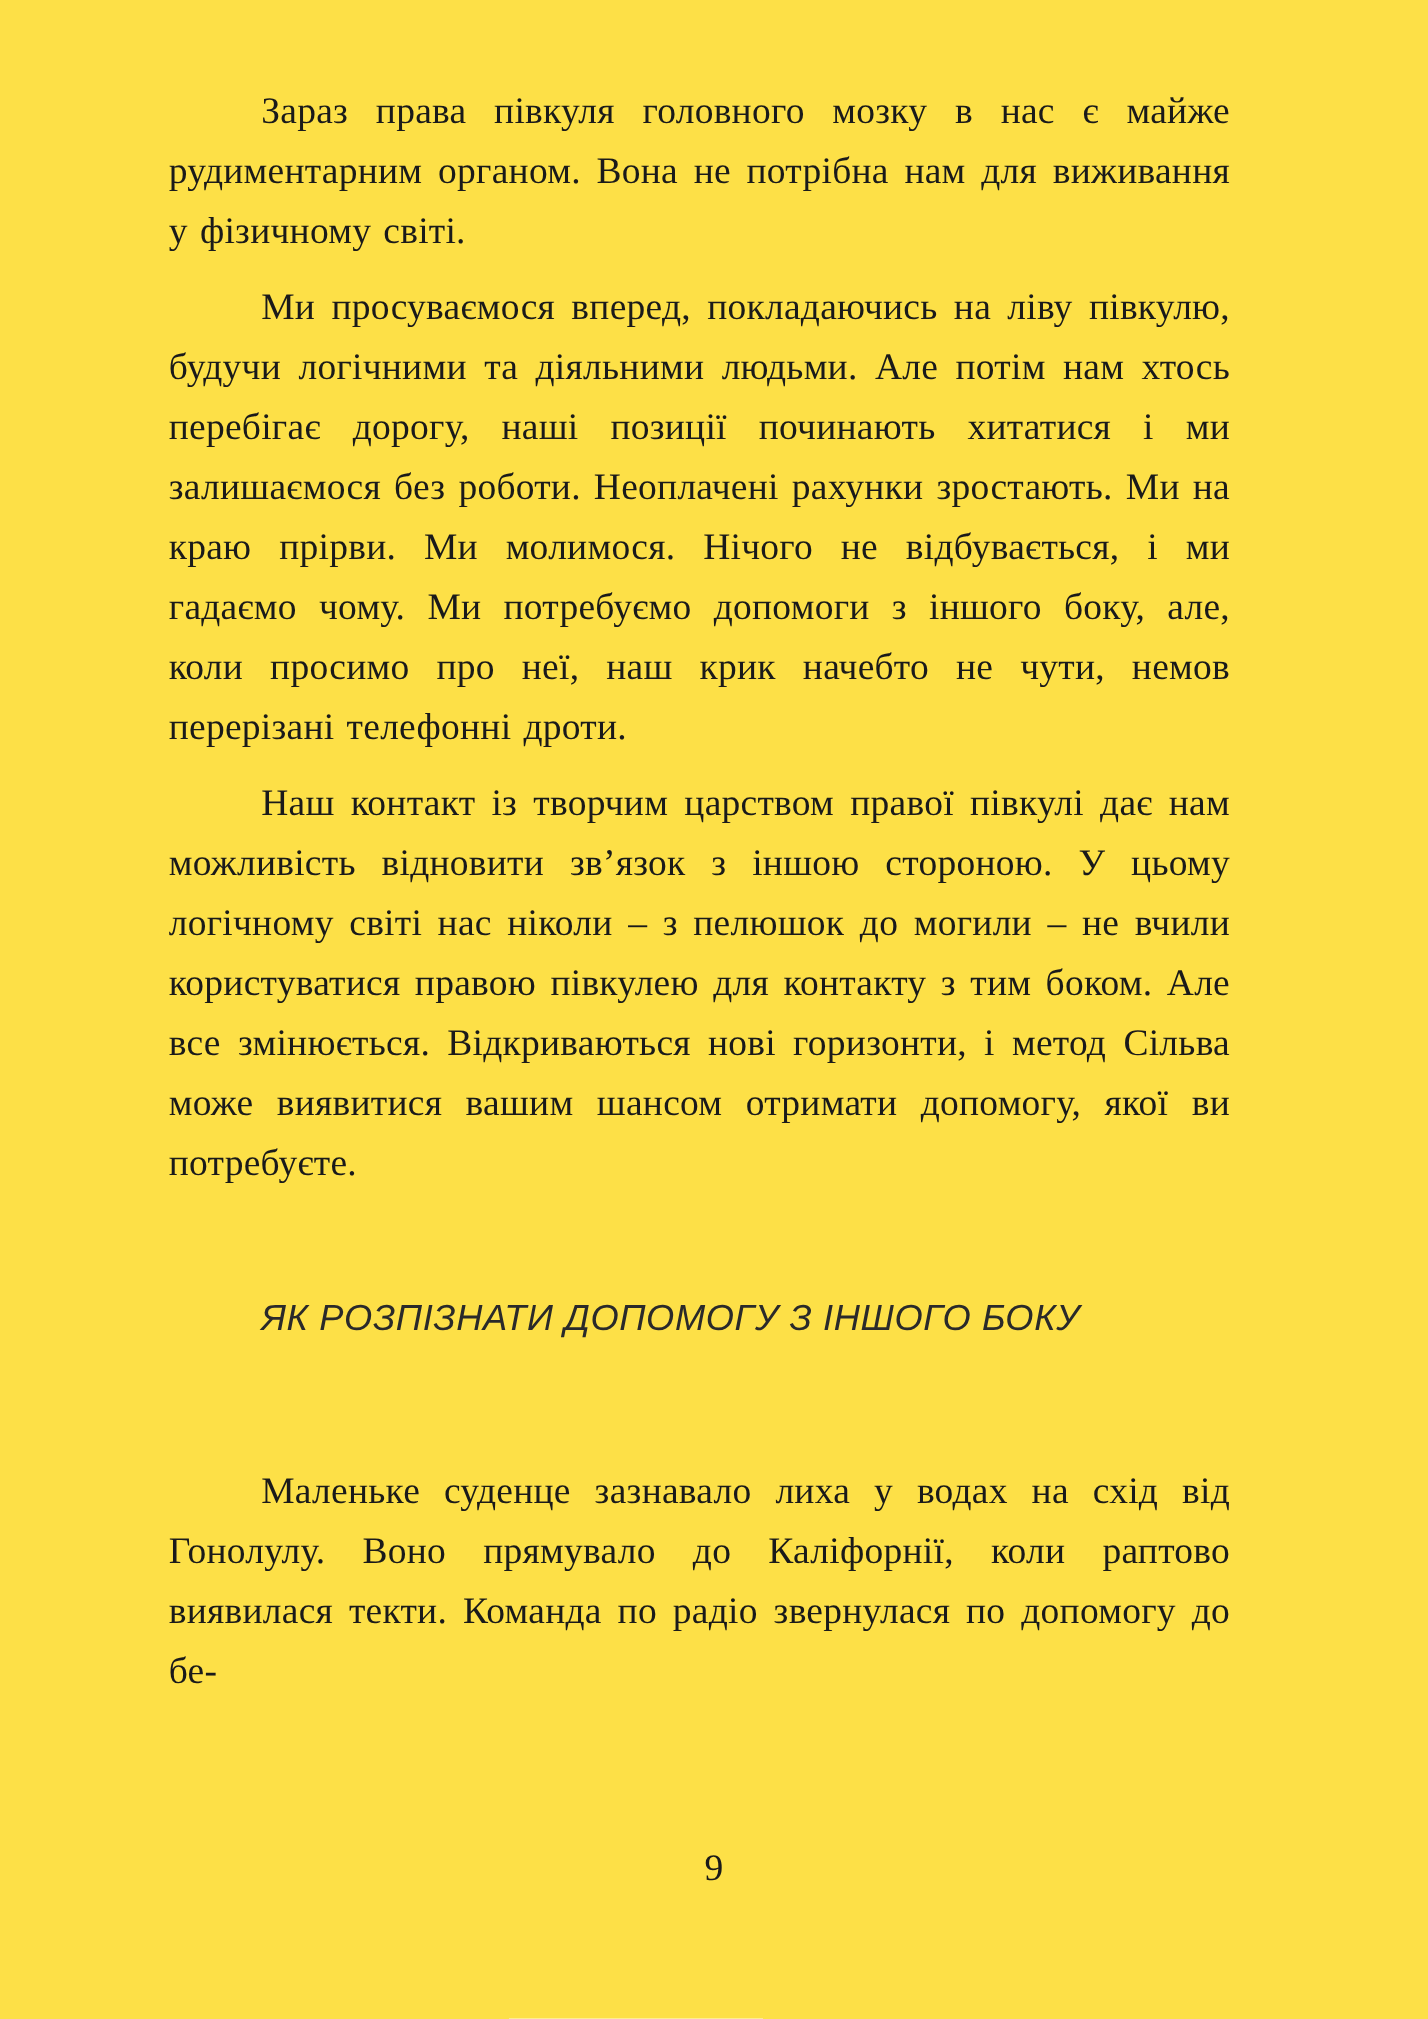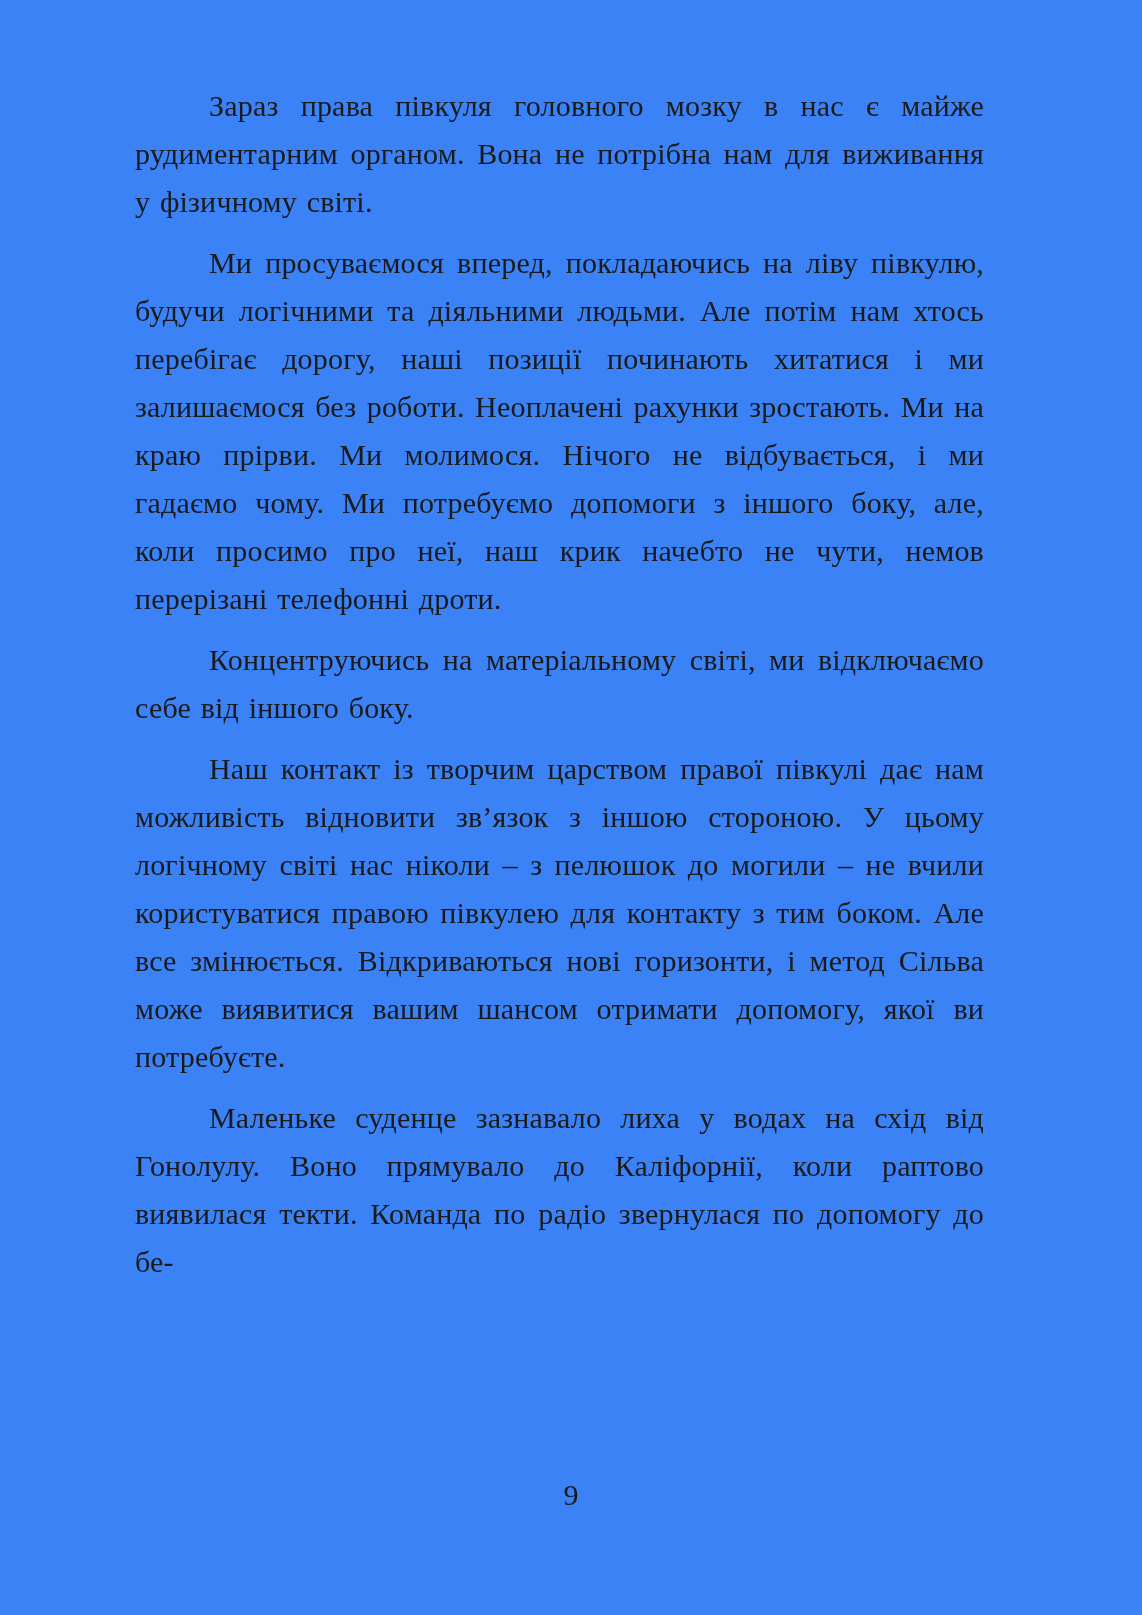--- a/index.html
+++ b/index.html
@@ -4,23 +4,23 @@
 <style>
   html, body {
     margin: 0;
     padding: 0;
     background: #ffffff;
   }
   .page {
     position: relative;
     width: 1142px;
     height: 1615px;
-    background: #3b82f6;
+    background: #fde047;
     box-sizing: border-box;
-    padding: 82px 158px 0 135px;
+    padding: 65px 158px 0 135px;
     font-family: "Liberation Serif", "DejaVu Serif", serif;
     color: #1a1a1a;
     overflow: hidden;
   }
   .para {
     margin: 0 0 13px 0;
     font-size: 30px;
     line-height: 48px;
     text-align: justify;
     text-indent: 74px;
@@ -47,20 +47,20 @@
     font-size: 30px;
     color: #1a1a1a;
   }
 </style>
 </head>
 <body>
 
 <div class="page">
   <p class="para">Зараз права півкуля головного мозку в нас є майже рудиментарним органом. Вона не потрібна нам для виживання у фізичному світі.</p>
   <p class="para">Ми просуваємося вперед, покладаючись на ліву півкулю, будучи логічними та діяльними людьми. Але потім нам хтось перебігає дорогу, наші позиції починають хитатися і ми залишаємося без роботи. Неоплачені рахунки зростають. Ми на краю прірви. Ми молимося. Нічого не відбувається, і ми гадаємо чому. Ми потребуємо допомоги з іншого боку, але, коли просимо про неї, наш крик начебто не чути, немов перерізані телефонні дроти.</p>
-  <p class="para">Концентруючись на матеріальному світі, ми відключаємо себе від іншого боку.</p>
   <p class="para">Наш контакт із творчим царством правої півкулі дає нам можливість відновити зв’язок з іншою стороною. У цьому логічному світі нас ніколи – з пелюшок до могили – не вчили користуватися правою півкулею для контакту з тим боком. Але все змінюється. Відкриваються нові горизонти, і метод Сільва може виявитися вашим шансом отримати допомогу, якої ви потребуєте.</p>
 
+  <h2 class="heading">ЯК РОЗПІЗНАТИ ДОПОМОГУ З ІНШОГО БОКУ</h2>
 
   <p class="para">Маленьке суденце зазнавало лиха у водах на схід від Гонолулу. Воно прямувало до Каліфорнії, коли раптово виявилася текти. Команда по радіо звернулася по допомогу до бе-</p>
 
   <div class="page-number">9</div>
 </div>
 
 </body></html>

